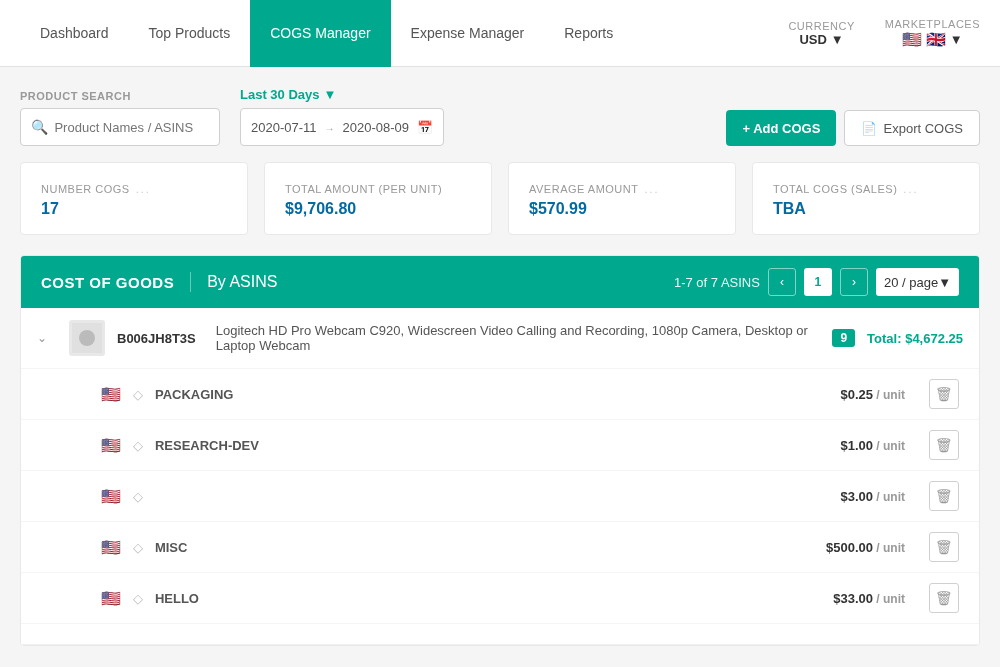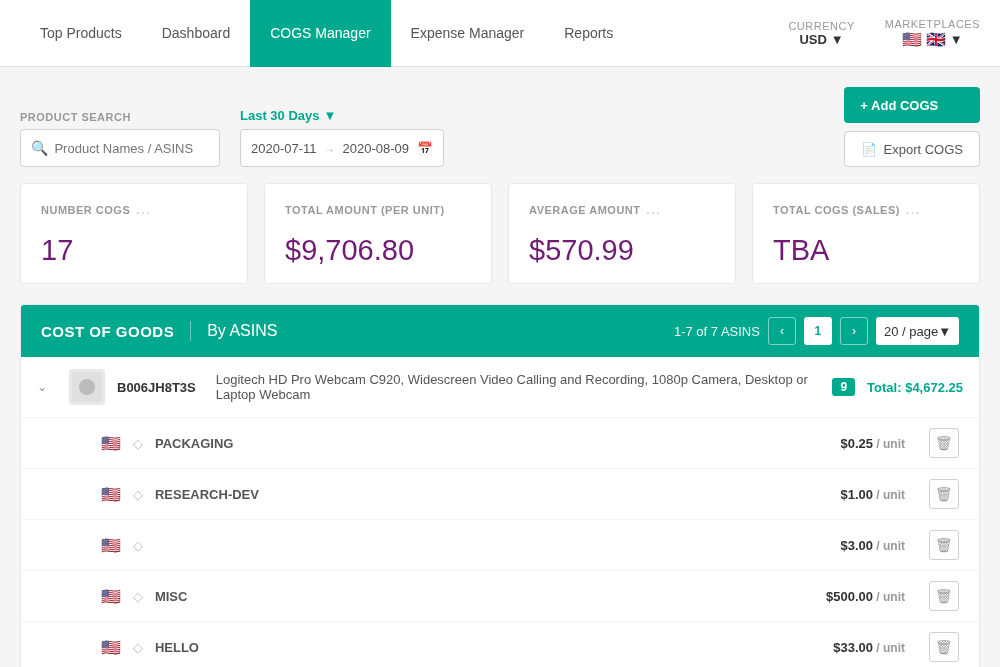--- a/index.html
+++ b/index.html
@@ -22,30 +22,30 @@
     .search-box { display: flex; align-items: center; border: 1px solid #d0d0d0; border-radius: 4px; padding: 0 10px; height: 38px; width: 200px; background: #fff; }
     .search-box input { border: none; outline: none; font-size: 13px; color: #999; width: 100%; background: transparent; }
     .search-icon { color: #00a88e; margin-right: 6px; font-size: 14px; }
 
     .date-section { display: flex; flex-direction: column; gap: 6px; }
     .date-label { font-size: 13px; color: #00a88e; font-weight: 600; display: flex; align-items: center; gap: 4px; cursor: pointer; }
     .date-range { display: flex; align-items: center; border: 1px solid #d0d0d0; border-radius: 4px; padding: 0 10px; height: 38px; background: #fff; gap: 8px; font-size: 13px; color: #555; }
     .date-arrow { color: #999; font-size: 10px; }
     .calendar-icon { color: #999; cursor: pointer; }
 
-    .right-buttons { margin-left: auto; display: flex; flex-direction: column; gap: 8px; }
+    .right-buttons { margin-left: auto; display: flex; flex-direction: row; gap: 8px; }
     .btn-green { background: #00a88e; color: #fff; border: none; border-radius: 4px; padding: 0 16px; height: 36px; cursor: pointer; font-size: 13px; font-weight: 600; display: flex; align-items: center; gap: 6px; }
     .btn-outline { background: #fff; color: #555; border: 1px solid #d0d0d0; border-radius: 4px; padding: 0 16px; height: 36px; cursor: pointer; font-size: 13px; display: flex; align-items: center; gap: 6px; }
 
     
     .stats { display: grid; grid-template-columns: repeat(4, 1fr); gap: 16px; margin-bottom: 20px; }
     .stat-card { background: #fff; border: 1px solid #e8e8e8; border-radius: 4px; padding: 20px 20px 16px 20px; }
-    .stat-label { font-size: 11px; color: #999; letter-spacing: 0.5px; font-weight: 700; margin-bottom: 18px; display: flex; align-items: center; gap: 6px; }
+    .stat-label { font-size: 11px; color: #999; letter-spacing: 0.5px; font-weight: 400; margin-bottom: 5px; display: flex; align-items: center; gap: 6px; }
     .stat-dots { color: #ccc; letter-spacing: 2px; }
-    .stat-value { font-size: 29px; font-weight: 400; color: #701a75; }
+    .stat-value { font-size: 16px; font-weight: 700; color: #0369a1; }
 
     
     .table-section { background: #fff; border: 1px solid #e8e8e8; border-radius: 4px; overflow: hidden; }
     .table-header { background: #00a88e; color: #fff; padding: 0 20px; height: 52px; display: flex; align-items: center; gap: 0; }
     .table-title { font-size: 15px; font-weight: 700; letter-spacing: 0.5px; }
     .table-divider { width: 1px; background: rgba(255,255,255,0.4); height: 20px; margin: 0 16px; }
     .table-subtitle { font-size: 16px; font-weight: 400; }
     .table-pagination { margin-left: auto; display: flex; align-items: center; gap: 8px; font-size: 13px; }
     .page-info { color: rgba(255,255,255,0.9); }
     .page-btn { width: 28px; height: 28px; border: 1px solid rgba(255,255,255,0.5); background: transparent; color: #fff; border-radius: 3px; cursor: pointer; display: flex; align-items: center; justify-content: center; font-size: 12px; }
@@ -70,22 +70,22 @@
     .cogs-name { font-size: 13px; color: #555; font-weight: 600; flex: 1; }
     .cogs-price { font-size: 13px; color: #333; font-weight: 700; margin-left: auto; }
     .cogs-unit { font-size: 12px; color: #999; font-weight: 700; }
     .delete-btn { width: 30px; height: 30px; border: 1px solid #d0d0d0; background: #fff; border-radius: 3px; cursor: pointer; display: flex; align-items: center; justify-content: center; color: #999; font-size: 14px; margin-left: 12px; }
   </style>
 </head>
 <body>
 
 <nav>
   <div style="display:flex; align-items:center; background:#fff; border-bottom:1px solid #e0e0e0; height:67px; padding:0 20px;">
+    <div class="nav-item">Dashboard</div>
     <div class="nav-item">Top Products</div>
-    <div class="nav-item">Dashboard</div>
     <div class="nav-item active">COGS Manager</div>
     <div class="nav-item">Expense Manager</div>
     <div class="nav-item">Reports</div>
 
     <div class="nav-right">
       <div class="nav-currency">
         <div class="nav-label">CURRENCY</div>
         <div class="nav-value">
           <span>USD</span>
           <span>▼</span>

